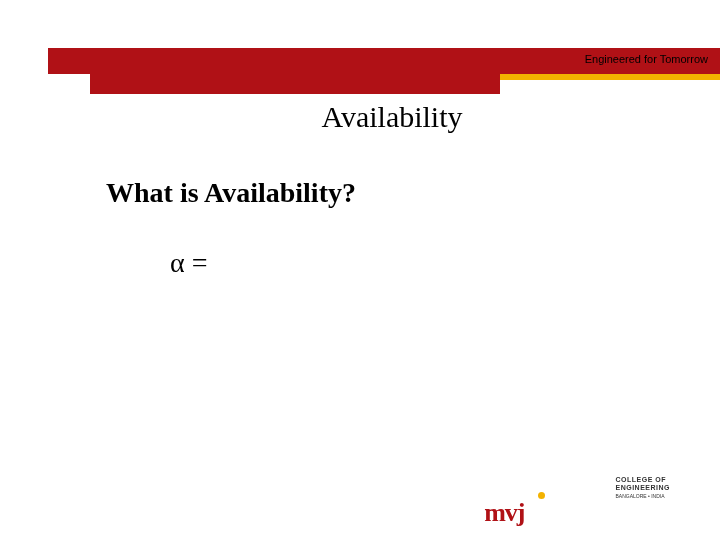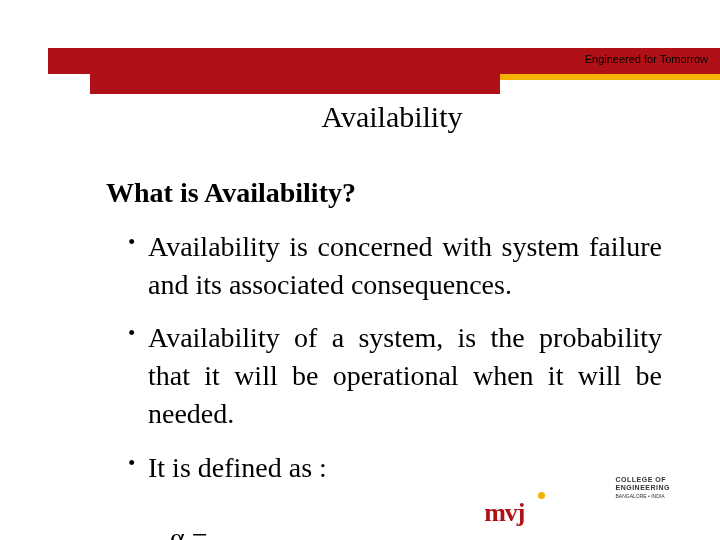--- a/index.html
+++ b/index.html
@@ -158,25 +158,20 @@
 
 <div class="header-bar"></div>
 <div class="tagline">Engineered for Tomorrow</div>
 <div class="red-block"></div>
 <div class="yellow-strip"></div>
 
 <h1 class="title">Availability</h1>
 
 <div class="content">
   <div class="subhead">What is Availability?</div>
-  <ul class="main-list">
-    <li>Availability is concerned with system failure and its associated consequences.</li>
-    <li>Availability of a system, is the probability that it will be operational when it will be needed.</li>
-    <li>It is defined as :</li>
-  </ul>
   <div class="formula">
     <div class="formula-row">
       <span class="alpha-eq">α  =</span>
     </div>
   </div>
 </div>
 
 <div class="logo">
   <span>
     <span class="logo-mark">mvj</span><span class="logo-dot"></span>

